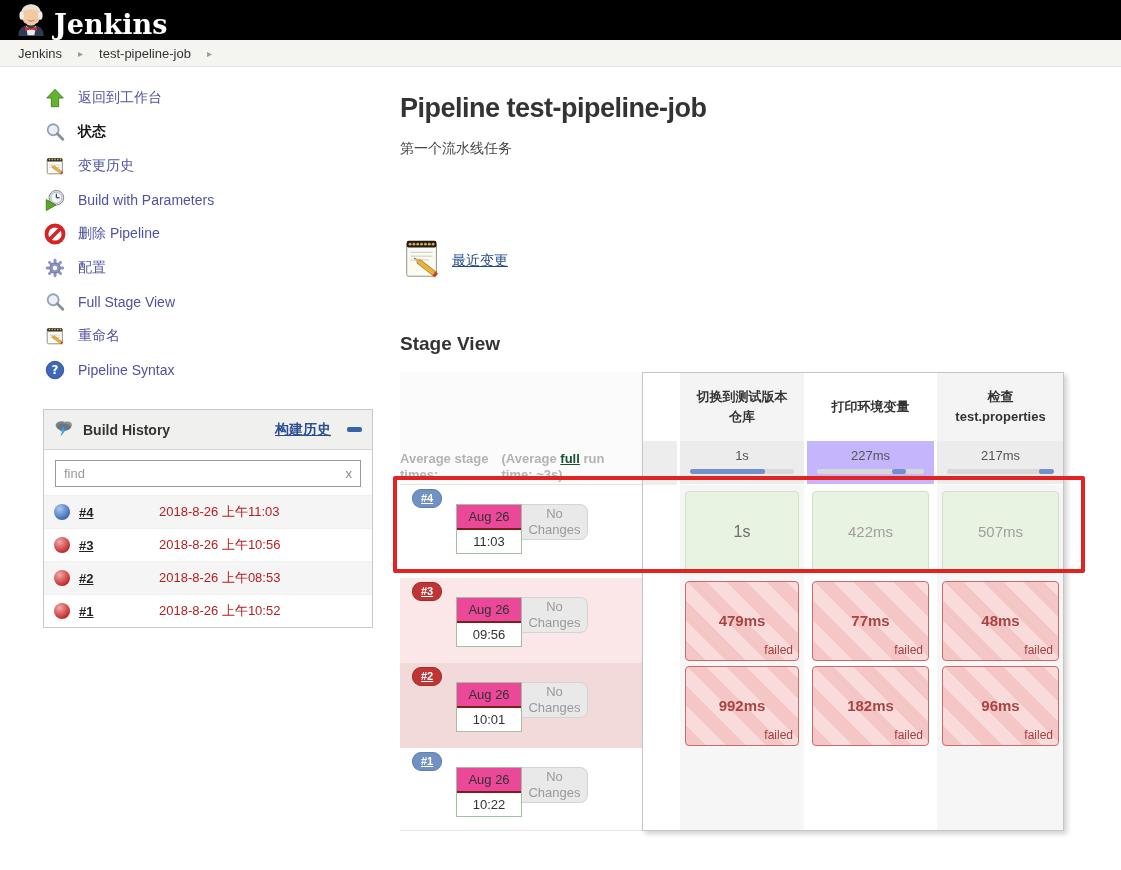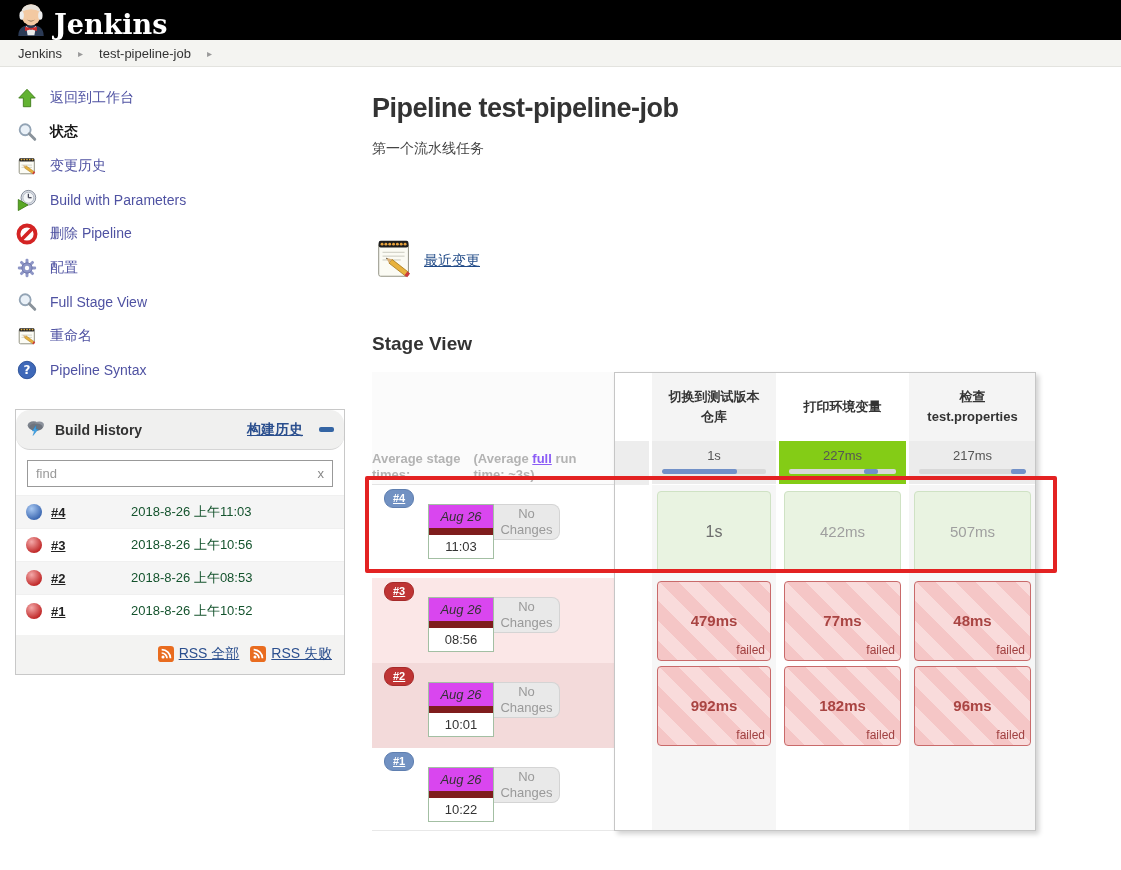--- a/index.html
+++ b/index.html
@@ -10,48 +10,48 @@
   .topbar { height:40px; background:#000; display:flex; align-items:center; padding-left:14px; }
   .brand-wrap { display:flex; align-items:flex-end; gap:6px; cursor:pointer; }
   .brand { color:#fff; font-family:"DejaVu Serif","Liberation Serif",serif; font-weight:bold; font-size:27px; line-height:1; padding-bottom:2px; }
 
   
   .breadcrumb { height:27px; background:#f4f4f1; border-bottom:1px solid #e3e3df; display:flex; align-items:center; padding-left:18px; gap:16px; font-size:13px; }
   .crumb { color:#333; text-decoration:none; cursor:pointer; }
   .crumb-sep { color:#999; font-size:10px; }
 
   
-  .layout { display:flex; align-items:flex-start; }
+  .layout { display:flex; align-items:flex-start;margin-left:28px; }
   .sidebar { width:356px; flex-shrink:0; padding:14px 0 0 15px; }
   main { flex:1; padding:12px 10px 30px 16px; }
 
   
   .side-menu { list-style:none; }
   .side-item { display:flex; align-items:center; gap:11px; padding:5px 0; cursor:pointer; }
   .side-icon { width:24px; height:24px; display:flex; align-items:center; justify-content:center; flex-shrink:0; }
   .side-label { color:#4f52a2; font-size:14px; }
   .side-item.current .side-label { color:#1a1a1a; font-weight:bold; }
 
   
   .bh-panel { width:330px; border:1px solid #c8c8c8; margin-top:22px; background:#fff; }
-  .bh-header { display:flex; align-items:center; gap:9px; background:#f0f0ef; border-bottom:1px solid #d5d5d5; padding:8px 10px;border-radius:14px; }
+  .bh-header { display:flex; align-items:center; gap:9px; background:#f0f0ef; border-bottom:1px solid #d5d5d5; padding:8px 10px; }
   .bh-title { font-size:14px; font-weight:bold; color:#333; }
   .bh-trend { margin-left:auto; font-size:14px; font-weight:bold; color:#2b4f8e; text-decoration:underline; cursor:pointer; }
   .collapse-dash { width:15px; height:5px; background:#3465a4; border-radius:2px; margin-left:7px; cursor:pointer; }
   .bh-search { position:relative; padding:10px 11px 8px; }
   .bh-search input { width:100%; height:27px; border:1px solid #999; padding:3px 24px 3px 8px; font-size:13px; font-family:inherit; color:#444; }
   .bh-search input::placeholder { color:#999; }
   .bh-clear { position:absolute; right:20px; top:16px; color:#888; font-size:13px; cursor:pointer; }
   .bh-row { display:flex; align-items:center; padding:7px 10px; border-top:1px solid #f0f0f0; cursor:pointer; }
   .bh-row.alt { background:#f5f5f5; }
   .ball { width:16px; height:16px; border-radius:50%; margin-right:9px; flex-shrink:0; }
   .ball-blue { background:radial-gradient(circle at 35% 30%, #a8c8f2, #3a66b0 75%); }
   .ball-red { background:radial-gradient(circle at 35% 30%, #f4a9a9, #bf2525 75%); }
   .bid { font-weight:bold; color:#222; text-decoration:underline; width:38px; }
-  .bdate { color:#14532d; margin-left:42px;text-align:center; }
+  .bdate { color:#b91c1c; margin-left:42px;text-align:center; }
   .bh-footer { display:flex; justify-content:flex-end; align-items:center; gap:5px; padding:10px 12px 11px; background:#f3f3f2; margin-top:8px; }
   .rss-link { color:#2b4f8e; text-decoration:underline; font-size:14px; cursor:pointer; margin-right:6px; }
   .rss-ico { display:flex; }
 
   
   h1.page-title { font-size:27px; font-weight:bold; color:#333; margin:14px 0 16px; letter-spacing:-0.5px; }
   .desc { font-size:14px; color:#444; }
   .recent { display:flex; align-items:center; gap:6px; margin-top:78px; }
   .recent a { color:#204a87; font-size:14px; text-decoration:underline; cursor:pointer; }
   h2.section { font-size:19px; font-weight:bold; color:#333; margin-top:48px; }
@@ -59,30 +59,30 @@
   
   .stage-view { position:relative; margin-top:17px; width:664px; }
   .sv-grid { display:grid; grid-template-columns:242px 35px 127px 130px 130px; grid-template-rows:69px 44px 93px 85px 85px 83px; }
   .sv-border { position:absolute; left:242px; top:0; width:422px; height:459px; border:1px solid #c6c6c6; box-shadow:3px 3px 5px rgba(0,0,0,.18); pointer-events:none; }
 
   .sv-left { position:relative; }
   .sv-left.sv-head { background:#fbfbfb; }
   .sv-left.sv-avg { background:#fbfbfb; border-bottom:1px solid #e4e4e4; display:flex; justify-content:flex-end; align-items:flex-end; padding:0 10px 1px 0; }
   .avg-line1 { color:#b3b3b3; font-weight:bold; font-size:13px; line-height:16px; }
   .avg-line2 { color:#b3b3b3; font-weight:bold; font-size:13px; line-height:16px; }
-  .avg-line2 a { color:#8b5cf6; text-decoration:underline; cursor:pointer; }
+  .avg-line2 a { color:#14532d; text-decoration:underline; cursor:pointer; }
 
   .sv-strip { background:#fff; }
   .sv-strip.avg { background:#ededed; }
 
   .sv-col { border-left:3px solid #fff; }
   .sv-col.cg { background:#f6f6f6; }
   .sv-col.head { display:flex; align-items:center; justify-content:center; text-align:center; font-weight:bold; font-size:13px; color:#333; line-height:1.5; padding:0 12px; }
   .sv-col.head.cg, .sv-col.avg.cg { background:#f4f4f4; }
-  .sv-col.avg { background:#84cc16; padding-top:7px; border-bottom:1px solid #fff; }
+  .sv-col.avg { background:#c4b5fd; padding-top:7px; border-bottom:1px solid #fff; }
   .sv-col.avg.cg { background:#ececec; }
   .avg-time { text-align:center; color:#555; font-size:13px; }
   .bar { height:5px; background:#d8d8d8; border-radius:2px; margin:6px 10px 0; position:relative; overflow:hidden; }
   .bar-fill { position:absolute; top:0; height:100%; background:#7291c8; border-radius:2px; }
 
   .sv-col.runslot { display:flex; align-items:center; justify-content:center; }
   .cell { width:calc(100% - 10px); border-radius:4px; display:flex; align-items:center; justify-content:center; position:relative; cursor:pointer; }
   .cell-success { height:82px; background:#e9f3e1; border:1px solid #cfe2c4; color:#6d6d6d; font-size:16px; }
   .cell-success.dim { color:#9f9f9f; font-size:15px; }
   .cell-failed { height:80px; border:1px solid #c96a6a; color:#a94442; font-weight:bold; font-size:15px;
@@ -91,21 +91,21 @@
 
   .bg-white { background:#fff; }
   .bg-pink-light { background:#fbe7e7; }
   .bg-pink-dark { background:#f3dada; }
   .sv-left.last { border-bottom:1px solid #e8e8e8; }
 
   .run-badge { position:absolute; top:4px; left:12px; color:#fff; font-size:11px; font-weight:bold; text-decoration:underline; padding:2px 8px 3px; border-radius:9px; cursor:pointer; }
   .badge-blue { background:#7191c2; border:1px solid #5f7fb0; }
   .badge-red { background:#bf3434; border:1px solid #a52a2a; }
   .run-date { position:absolute; top:19px; left:56px; width:66px; border:1px solid #a3bfa3; background:#fff; text-align:center; font-size:13px; color:#333; cursor:pointer; }
-  .run-date .d { background:#d946ef; border-bottom:7px solid #7f1d1d; padding:4px 0;font-style:italic; }
+  .run-date .d { background:#ec4899; border-bottom:2px solid #7f1d1d; padding:4px 0; }
   .run-date .t { padding:4px 0; }
   .run-changes { position:absolute; top:19px; left:122px; width:66px; height:36px; background:#e9e9e9; border:1px solid #d4d4d4; border-left:none; border-radius:0 8px 8px 0; color:#9a9a9a; display:flex; align-items:center; justify-content:center; text-align:center; line-height:1.25; }
 
   .annotation-rect { position:absolute; left:-7px; top:104px; width:692px; height:97px; border:4px solid #e32222; border-radius:2px; pointer-events:none; z-index:10; }
 </style>
 </head>
 <body>
 
 <header class="topbar">
   <div class="brand-wrap">
@@ -291,40 +291,20 @@
             <span class="ball ball-red"></span>
             <a class="bid">#2</a>
             <span class="bdate">2018-8-26 上午08:53</span>
           </div>
           <div class="bh-row">
             <span class="ball ball-red"></span>
             <a class="bid">#1</a>
             <span class="bdate">2018-8-26 上午10:52</span>
           </div>
         </div>
-      <div class="bh-footer">
-        <span class="rss-ico">
-            <svg width="16" height="16" viewBox="0 0 24 24">
-              <rect width="24" height="24" rx="5" fill="#e96c1f"></rect>
-              <circle cx="7.5" cy="16.5" r="2.3" fill="#fff"></circle>
-              <path d="M5.5 10.5 a8 8 0 0 1 8 8" fill="none" stroke="#fff" stroke-width="2.6"></path>
-              <path d="M5.5 5.3 a13.2 13.2 0 0 1 13.2 13.2" fill="none" stroke="#fff" stroke-width="2.6"></path>
-            </svg>
-          </span>
-        <a class="rss-link">RSS 全部</a>
-        <span class="rss-ico">
-            <svg width="16" height="16" viewBox="0 0 24 24">
-              <rect width="24" height="24" rx="5" fill="#e96c1f"></rect>
-              <circle cx="7.5" cy="16.5" r="2.3" fill="#fff"></circle>
-              <path d="M5.5 10.5 a8 8 0 0 1 8 8" fill="none" stroke="#fff" stroke-width="2.6"></path>
-              <path d="M5.5 5.3 a13.2 13.2 0 0 1 13.2 13.2" fill="none" stroke="#fff" stroke-width="2.6"></path>
-            </svg>
-          </span>
-        <a class="rss-link" style="margin-right:0">RSS 失败</a>
-      </div>
     </div>
   </aside>
 
   <main>
     <h1 class="page-title">Pipeline test-pipeline-job</h1>
     <p class="desc">第一个流水线任务</p>
 
     <div class="recent">
       <span>
         <svg width="46" height="46" viewBox="0 0 48 48">
@@ -408,21 +388,21 @@
           </div>
           <div class="sv-col runslot cg">
             <div class="cell cell-success dim">
               <span class="cell-time">507ms</span>
             </div>
           </div>
           <div class="sv-left sv-run bg-pink-light">
             <a class="run-badge badge-red">#3</a>
             <div class="run-date">
               <div class="d">Aug 26</div>
-              <div class="t">08:56</div>
+              <div class="t">09:56</div>
             </div>
             <div class="run-changes">No Changes</div>
           </div>
           <div class="sv-strip"></div>
           <div class="sv-col runslot cg">
             <div class="cell cell-failed">
               <span class="cell-time">479ms</span>
               <span class="failed-label">failed</span>
             </div>
           </div>

